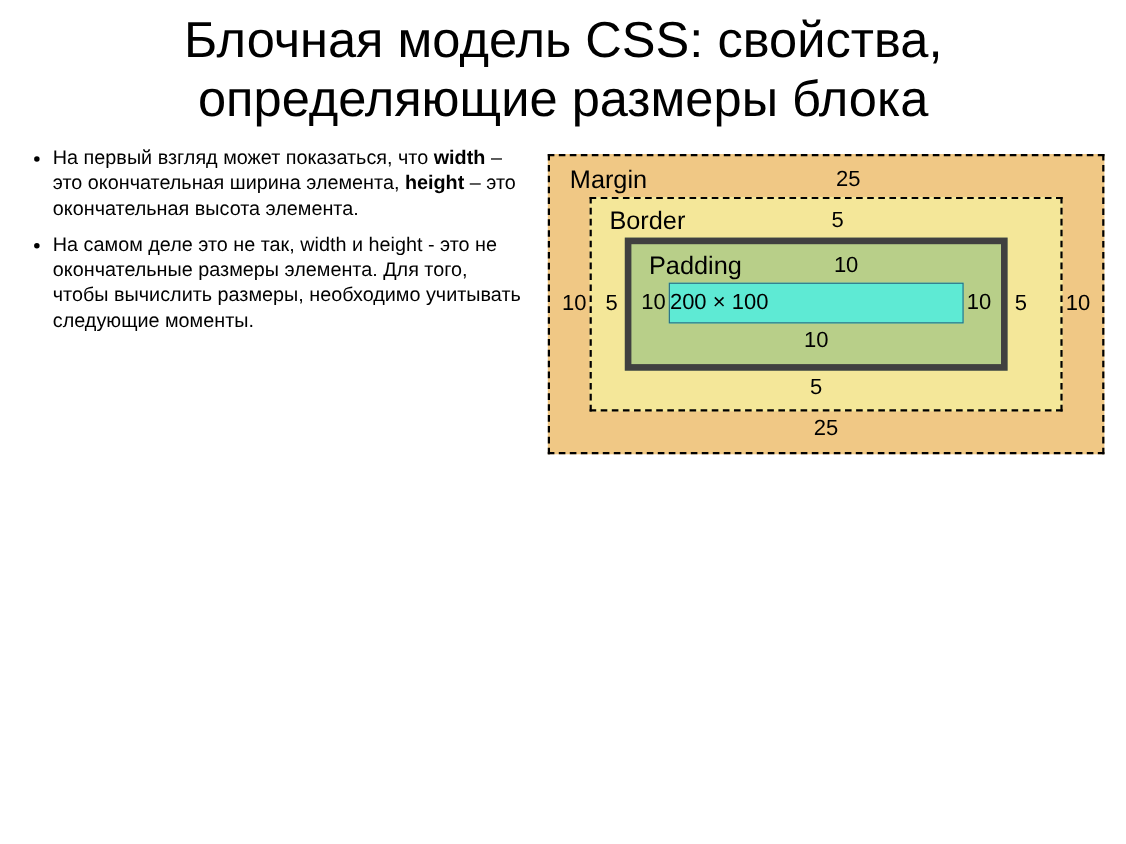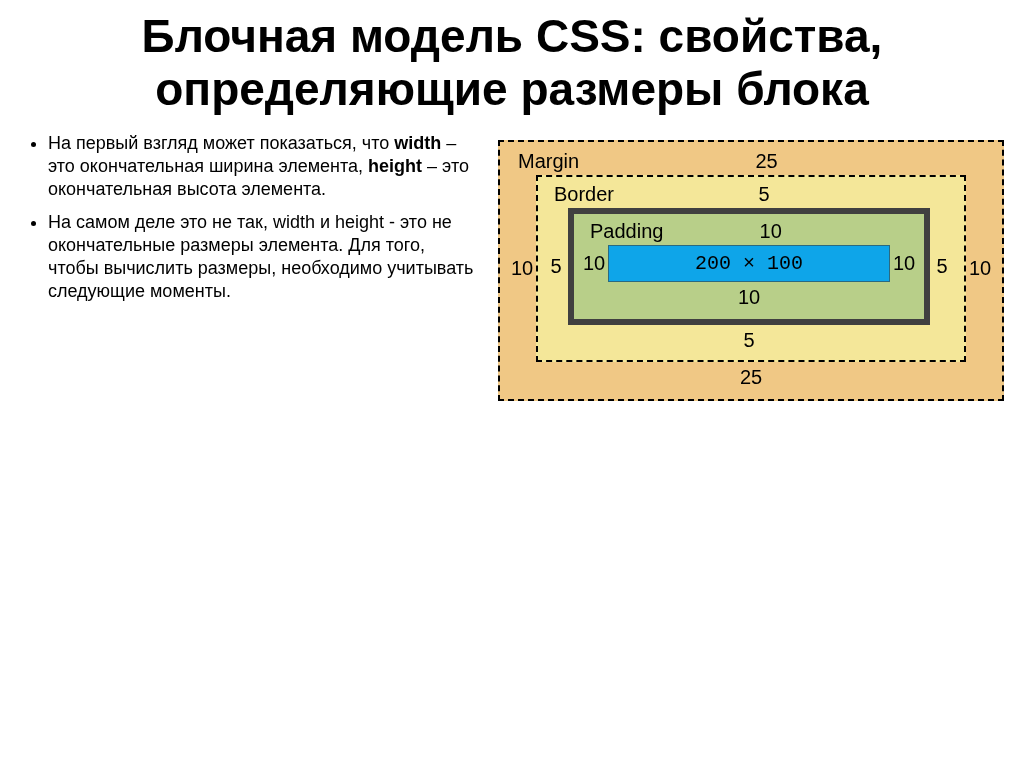--- a/index.html
+++ b/index.html
@@ -14,21 +14,21 @@
   }
   .slide {
     width: 1024px;
     height: 767px;
     padding: 10px 20px 20px 20px;
   }
   .title {
     font-size: 46px;
     text-align: center;
     margin: 0 0 16px 0;
-    font-weight: 700;
+    font-weight: 400;
     line-height: 1.15;
   }
   .content {
     display: flex;
     gap: 18px;
     align-items: flex-start;
   }
   .left {
     flex: 0 0 460px;
   }
@@ -50,44 +50,42 @@
   
   .box-margin {
     background: #f0c885;
     border: 2px dashed #000;
     padding: 8px 8px 10px 8px;
     position: relative;
   }
   .box-border {
     background: #f4e799;
     border: 2px dashed #000;
-    padding: 6px 10px 8px 6px;
+    padding: 6px 24px 8px 6px;
     position: relative;
   }
   .box-padding {
     background: #b8cf89;
     border: 6px solid #404040;
     padding: 6px 6px 10px 6px;
     position: relative;
   }
   .box-content {
-    background: #0ea5e9;
+    background: #5eead4;
     border: 1px solid #2a6a80;
-    text-align: center;
     font-size: 20px;
     padding: 6px 0;
-    font-family: Liberation Mono, monospace;
   }
   .layer-top {
     display: flex;
     align-items: center;
     margin-bottom: 2px;
   }
   .layer-top .lbl {
-    font-size: 20px;
+    font-size: 23px;
     padding-left: 10px;
   }
   .layer-top .val {
     font-size: 20px;
     flex: 1;
     text-align: center;
     padding-right: 40px;
   }
   .layer-mid {
     display: flex;

